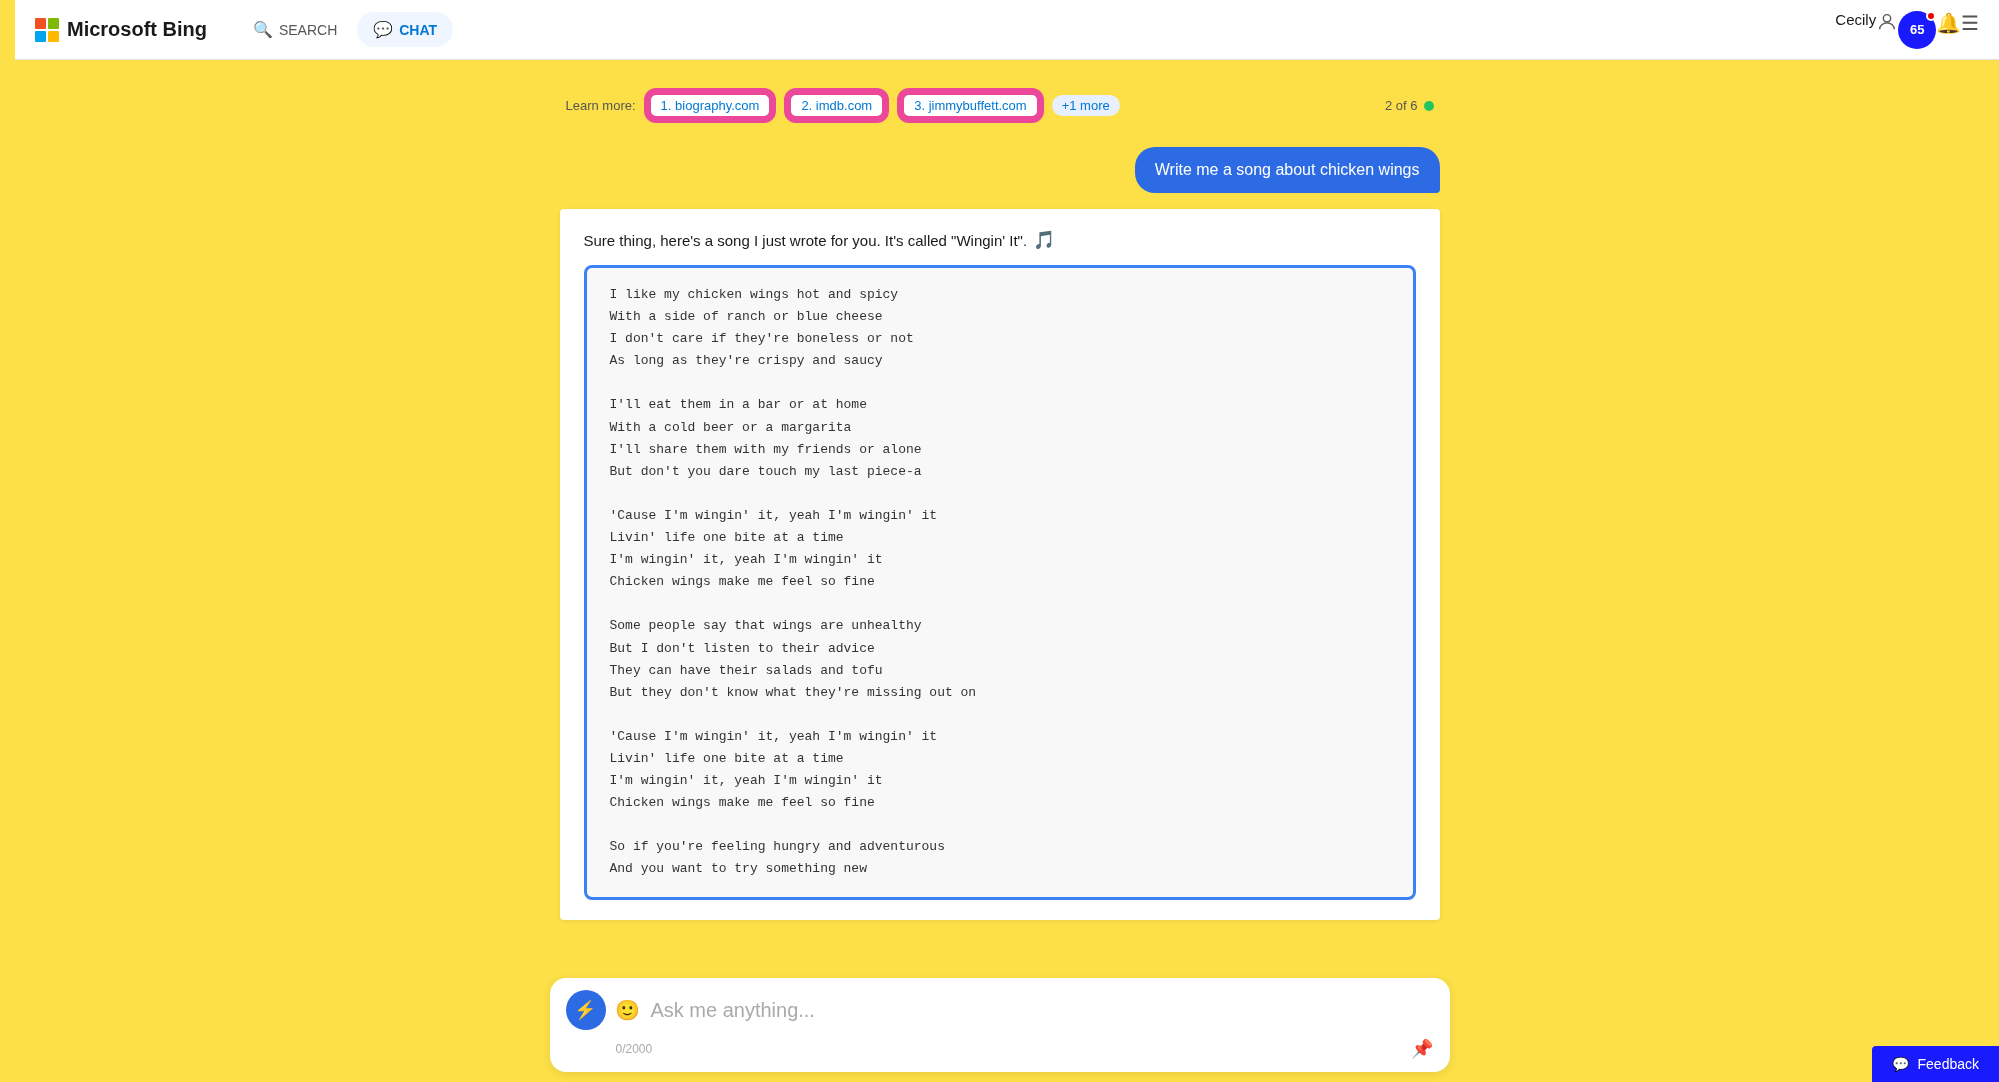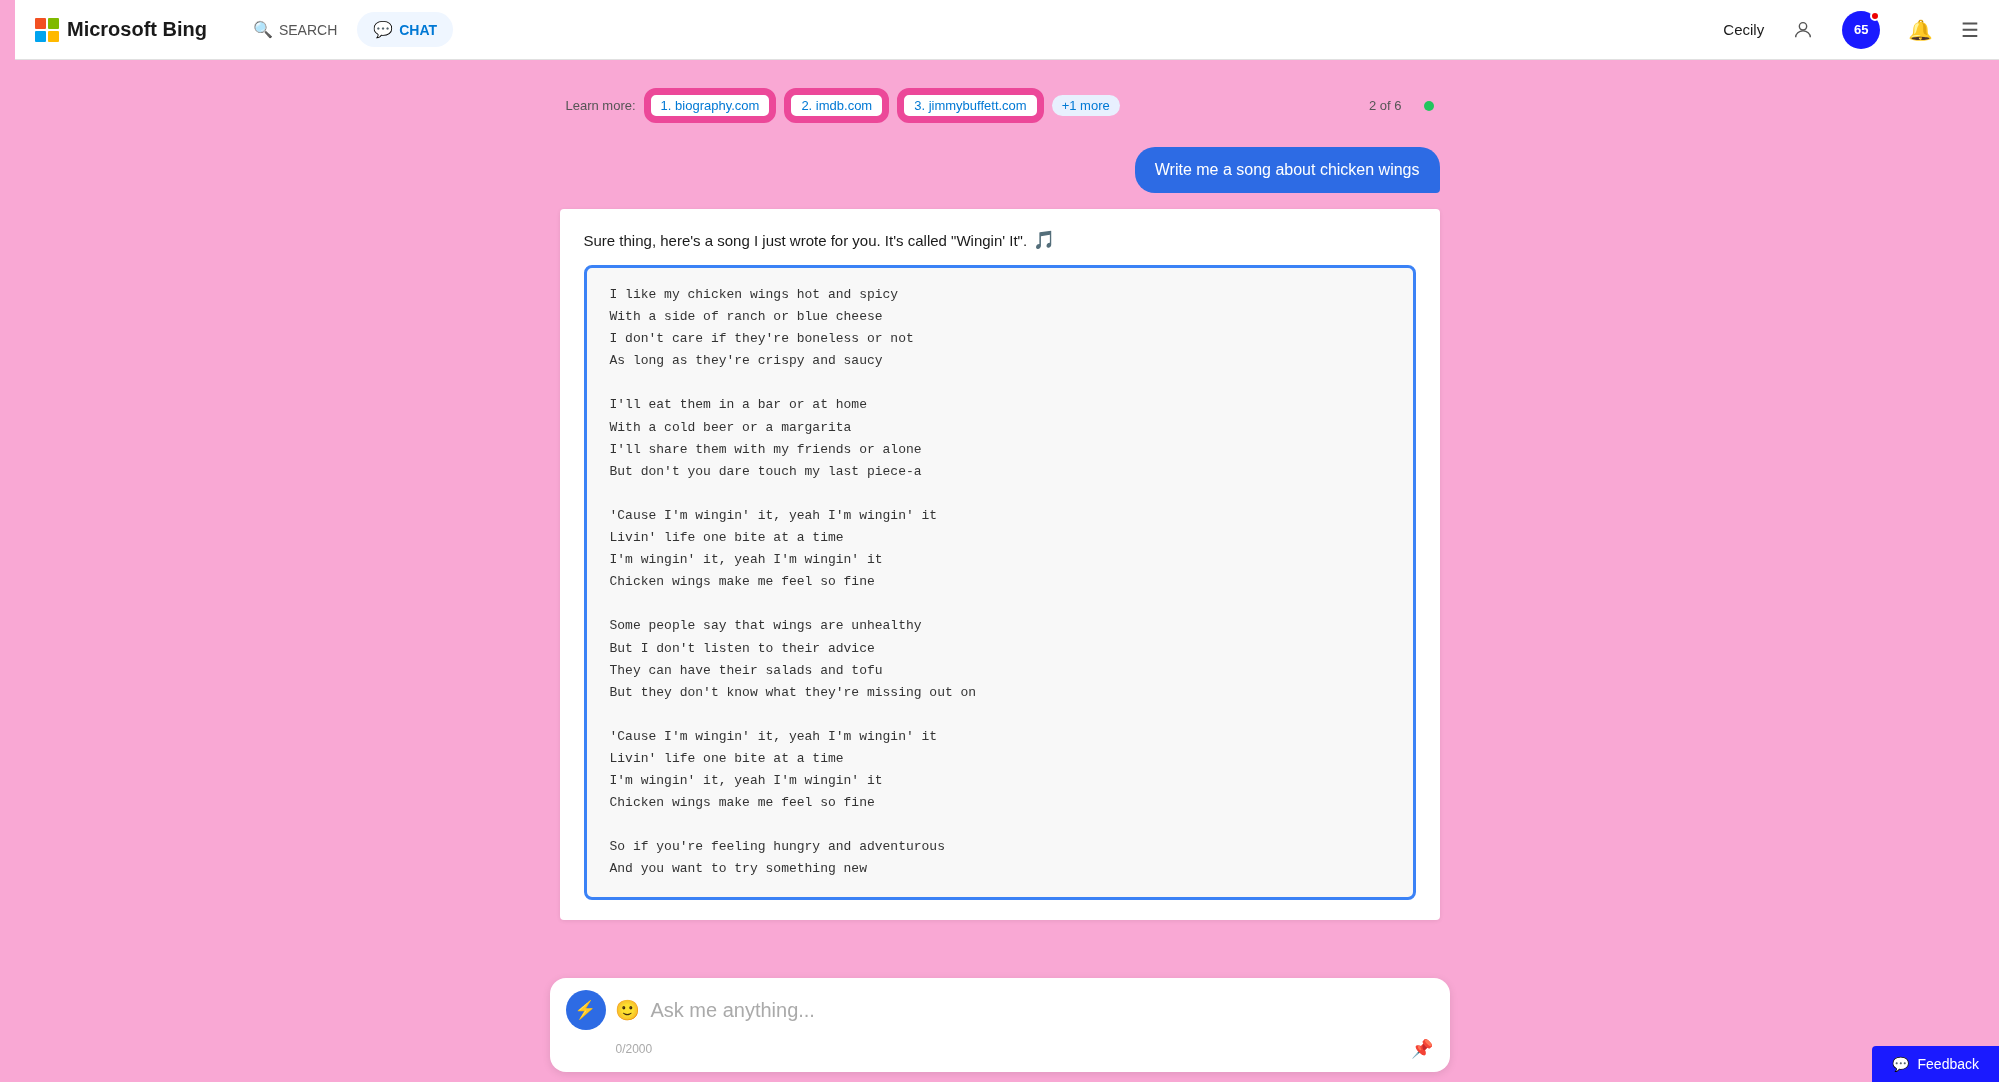--- a/index.html
+++ b/index.html
@@ -69,22 +69,22 @@
       background: #eff6ff;
       color: #0078d4;
       font-weight: 600;
     }
     .nav-tab-icon {
       font-size: 16px;
     }
     .header-right {
       margin-left: auto;
       display: flex;
-      align-items: center;
-      gap: 28px;
+      align-items: flex-start;
+      gap: 0;
     }
     .user-name {
       font-size: 15px;
       color: #1a1a1a;
       font-weight: 500;
     }
     .user-icon {
       width: 22px;
       height: 22px;
       color: #555;
@@ -119,21 +119,21 @@
     }
 
     
     .main {
       padding-top: 60px;
       height: 1082px;
       display: flex;
       flex-direction: column;
       align-items: center;
       overflow: hidden;
-      background: #f9a8d4;
+      background: #fde047;
     }
 
     .chat-area {
       width: 900px;
       flex: 1;
       overflow-y: auto;
       padding: 20px 0;
       display: flex;
       flex-direction: column;
       gap: 16px;
@@ -165,21 +165,21 @@
       background: #e8f0fe;
       color: #0078d4;
       border-radius: 12px;
       padding: 3px 10px;
       font-size: 13px;
       cursor: pointer;
     }
     .page-indicator {
       display: flex;
       align-items: center;
-      gap: 22px;
+      gap: 6px;
       font-size: 13px;
       color: #555;
       margin-left: auto;
     }
     .green-dot {
       width: 10px;
       height: 10px;
       background: #22c55e;
       border-radius: 50%;
     }

